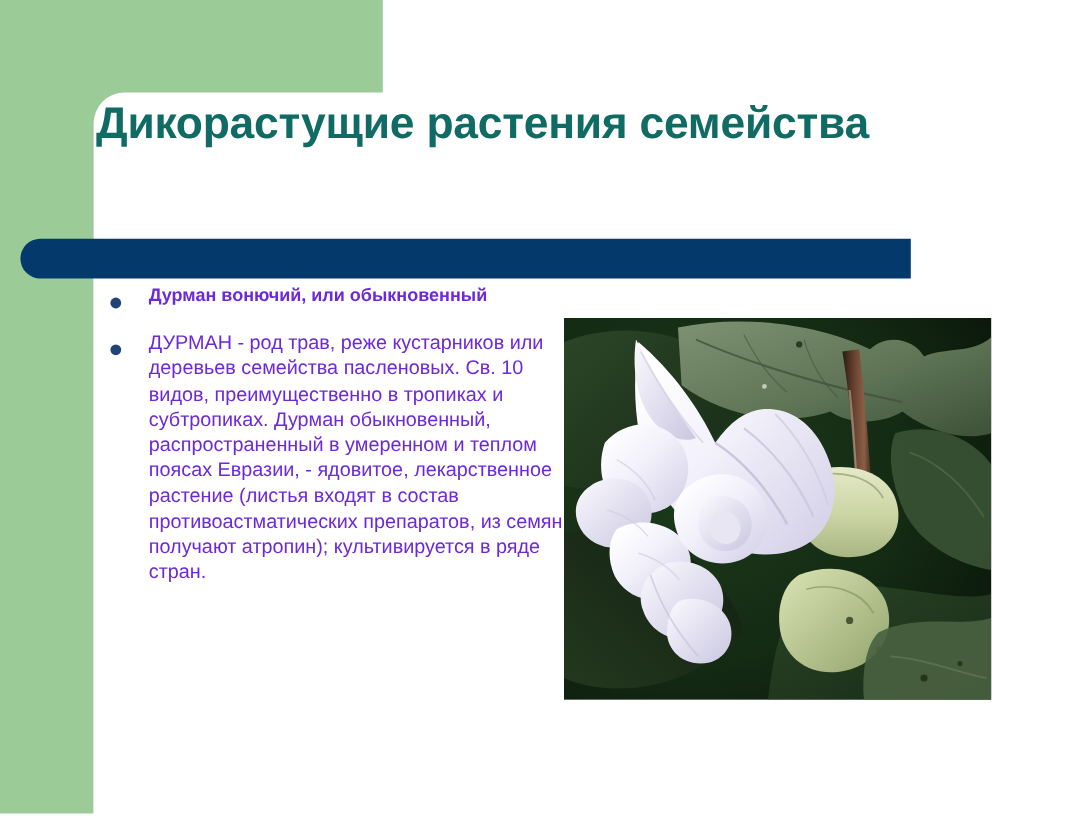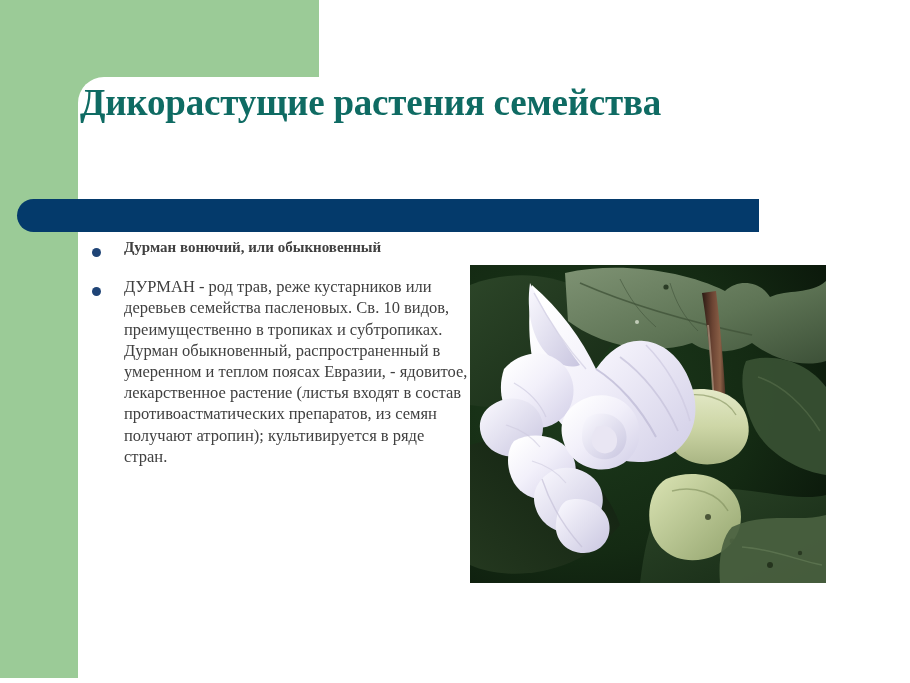--- a/index.html
+++ b/index.html
@@ -12,21 +12,20 @@
     background: #ffffff;
     font-family: "Liberation Sans", sans-serif;
     overflow: hidden;
   }
   #slide {
     position: relative;
     width: 910px;
     height: 678px;
     background: #ffffff;
     overflow: hidden;
-    font-family: Liberation Serif, serif;
   }
 
   
   .green-block {
     position: absolute;
     left: 0;
     top: 0;
     width: 319px;
     height: 229px;
     background: #9BCB97;
@@ -77,21 +76,21 @@
   
   .body-area {
     position: absolute;
     left: 88px;
     top: 238px;
     width: 382px;
   }
   .bullet-row {
     position: relative;
     padding-left: 36px;
-    color: #404040;
+    color: #6d28d9;
   }
   .bullet-row + .bullet-row {
     margin-top: 20px;
   }
   .bullet-dot {
     position: absolute;
     left: 4px;
     top: 9px;
     width: 9px;
     height: 9px;

